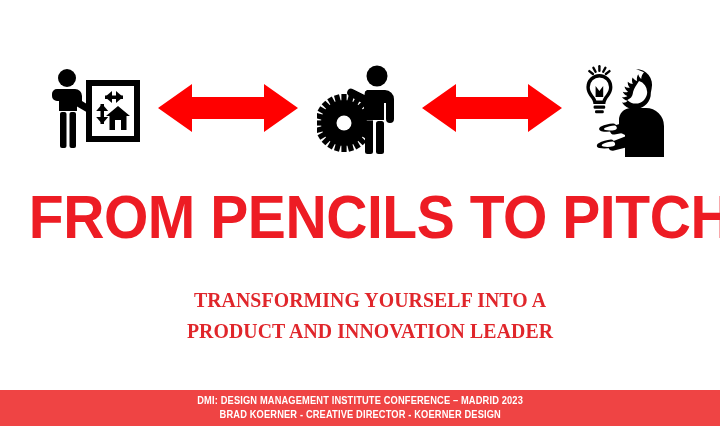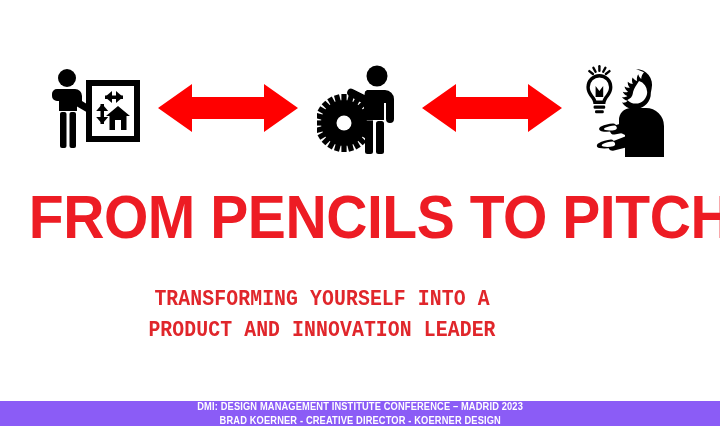--- a/index.html
+++ b/index.html
@@ -62,41 +62,42 @@
   }
 
   
   #subtitle {
     position: absolute;
     left: 0;
     top: 284px;
     width: 644px;
     text-align: center;
     color: #e0262b;
-    font-family: Liberation Mono, monospace;
+    font-family: Liberation Serif, serif;
     font-weight: 700;
     font-size: 22px;
     line-height: 31px;
     letter-spacing: 0.1px;
+    padding-left: 48px;
   }
   #subtitle .sub-line {
     display: block;
     transform: scaleX(0.90);
     transform-origin: center center;
     white-space: nowrap;
   }
 
   
   #footer {
     position: absolute;
     left: 0;
     bottom: 0;
     width: 720px;
-    height: 25px;
-    background: #8b5cf6;
+    height: 36px;
+    background: #ef4444;
     color: #ffffff;
     display: flex;
     flex-direction: column;
     align-items: center;
     justify-content: center;
     font-family: "Liberation Sans Narrow", "Liberation Sans", sans-serif;
     font-weight: 700;
     font-size: 10px;
     line-height: 14px;
     letter-spacing: 0.15px;

